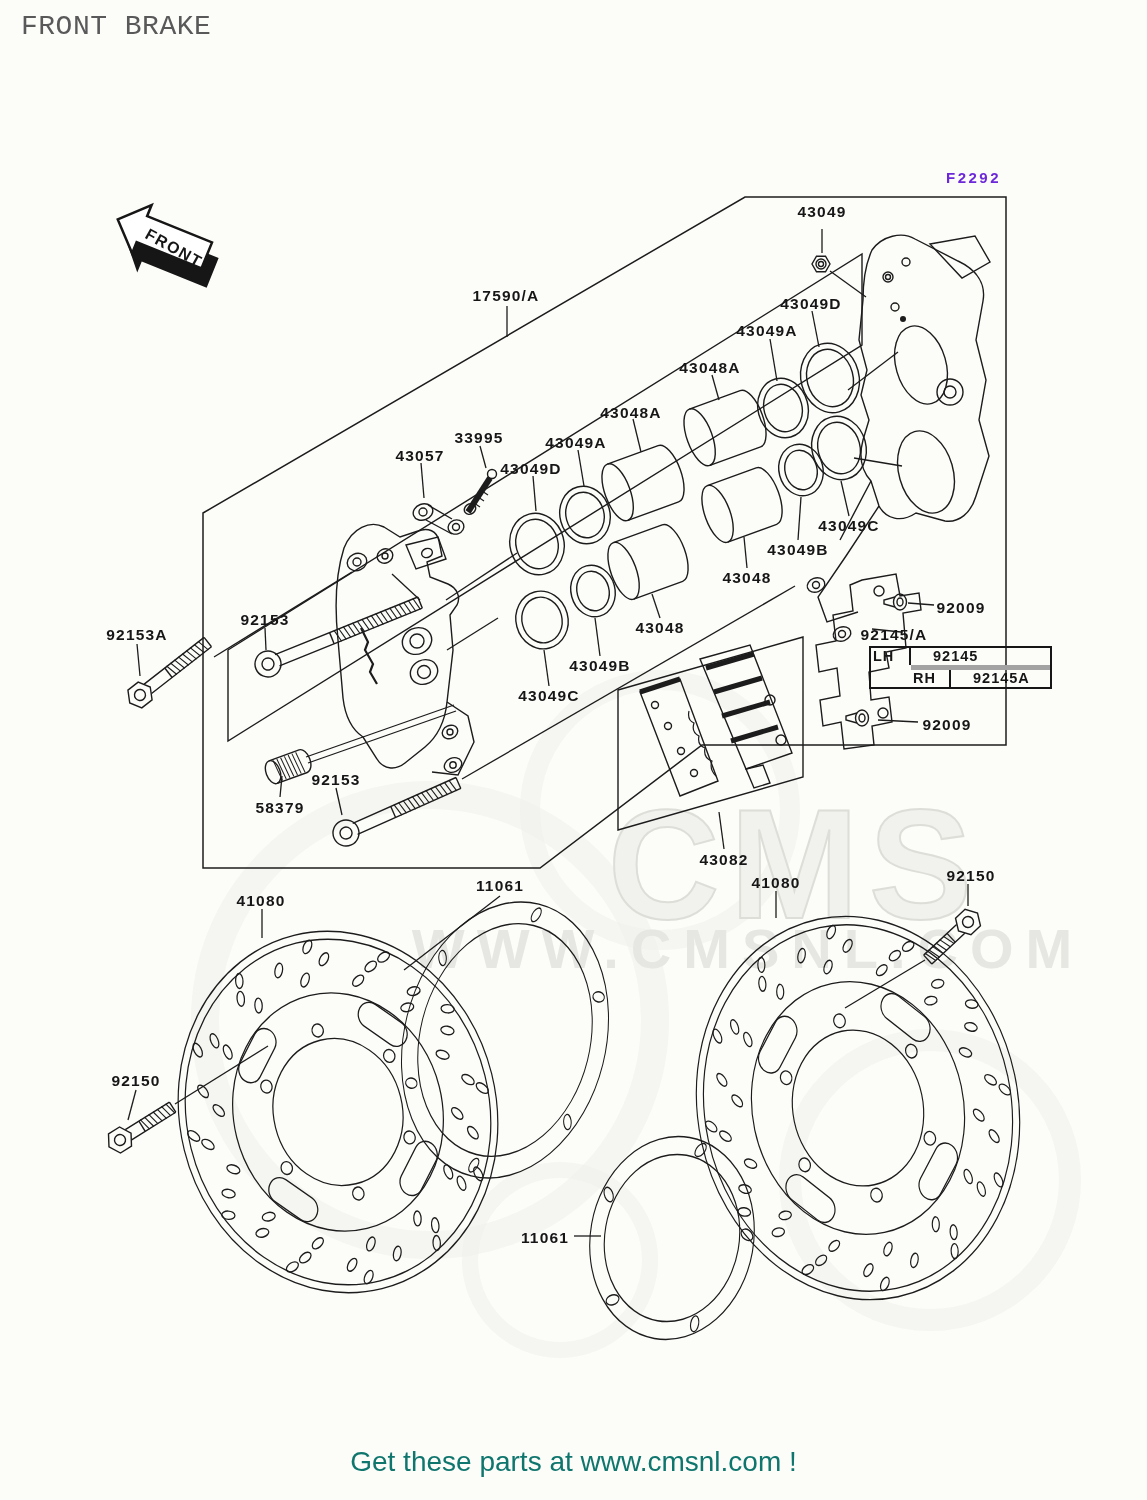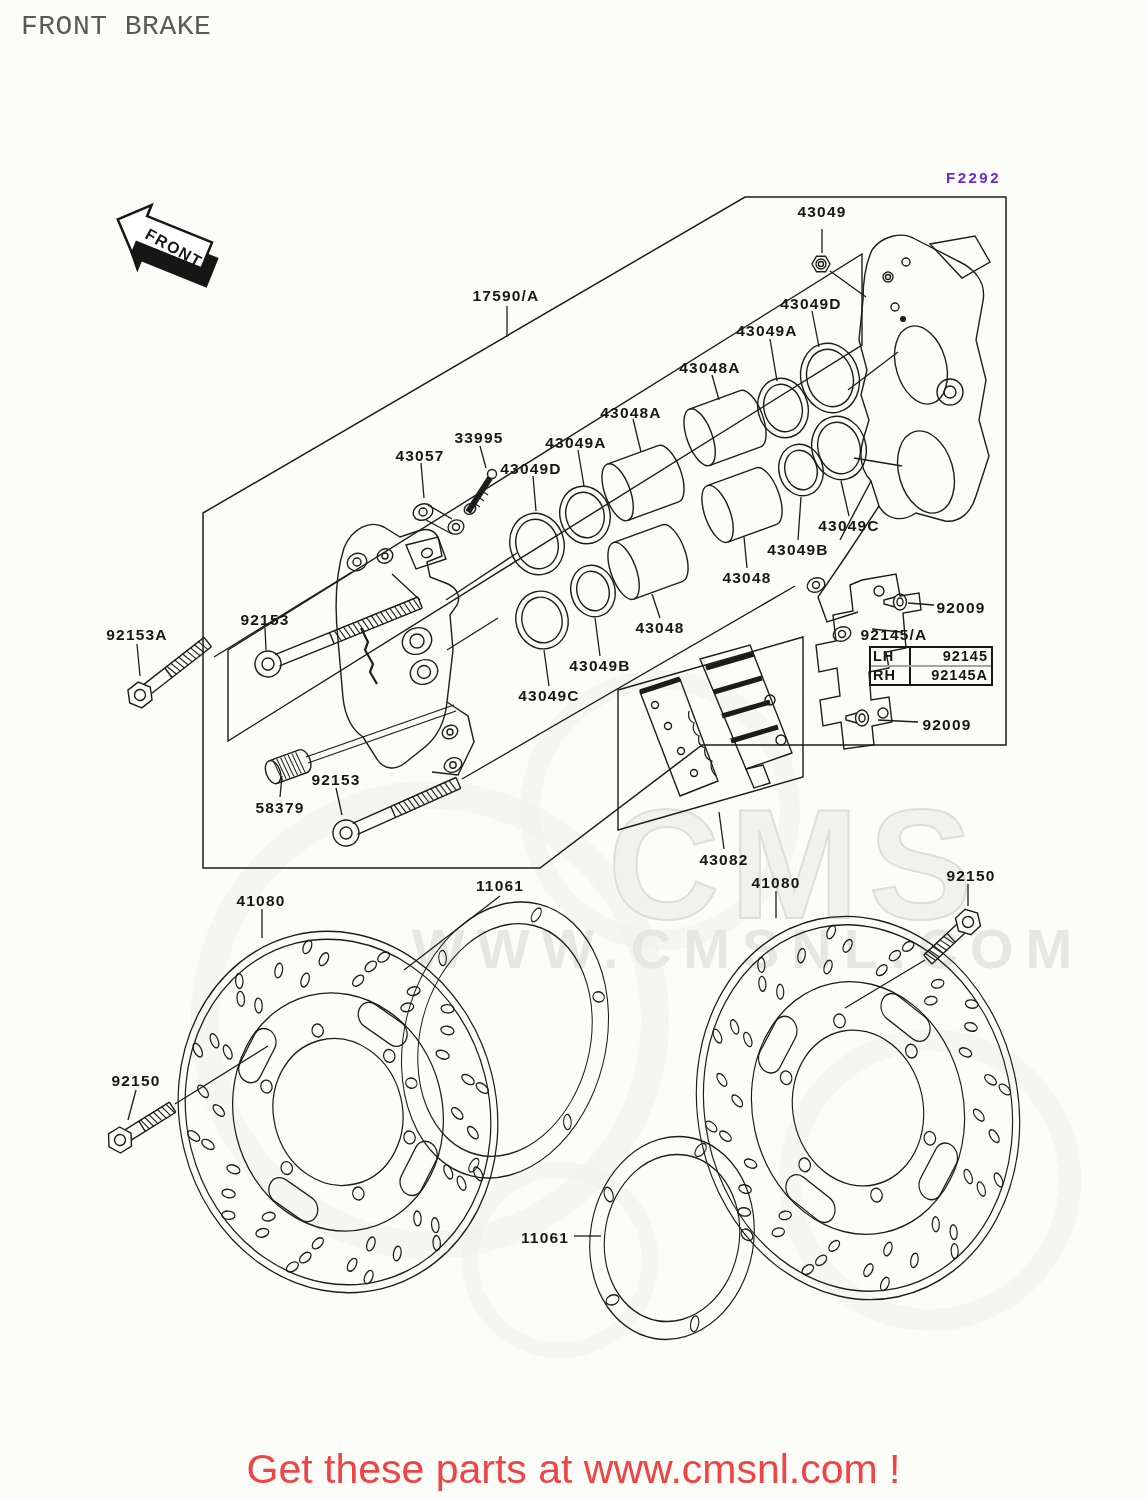--- a/index.html
+++ b/index.html
@@ -20,34 +20,34 @@
     font-size:28px;color:#595959;letter-spacing:.5px;font-weight:400;font-family:Liberation Mono, monospace;
   }
   #figure-code{
     position:absolute;left:946px;top:169px;
     font-weight:bold;font-size:15px;letter-spacing:2.5px;color:#6d28d9;
   }
   #lhrh{
     position:absolute;left:869px;top:646px;
     border:2px solid #161616;background:transparent;
   }
-  #lhrh .row{display:flex;}
-  #lhrh .row + .row{border-top:2px solid #a3a3a3;}
+  #lhrh .row{display:flex;gap:19px;}
+  #lhrh .row + .row{border-top:5px solid #a3a3a3;margin-left:40px;}
   #lhrh .c1{
     width:34px;border-right:2px solid #161616;
     font-weight:bold;font-size:14.5px;letter-spacing:1px;color:#161616;
     padding:0 2px;line-height:17px;
   }
   #lhrh .c2{
     width:74px;font-weight:bold;font-size:14.5px;letter-spacing:1px;color:#161616;
-    padding:0 3px;line-height:17px;text-align:right;
+    padding:0 3px;line-height:17px;
   }
   #footer-link{
     position:absolute;left:50%;top:1446px;transform:translateX(-50%);
-    font-size:41px;color:#ef4444;white-space:nowrap;text-decoration:none;
+    font-size:28px;color:#0f766e;white-space:nowrap;text-decoration:none;
     cursor:pointer;
   }
 </style>
 </head>
 <body>
 
 <div id="stage">
 
   <svg id="art" width="1147" height="1500" viewBox="0 0 1147 1500">
 

